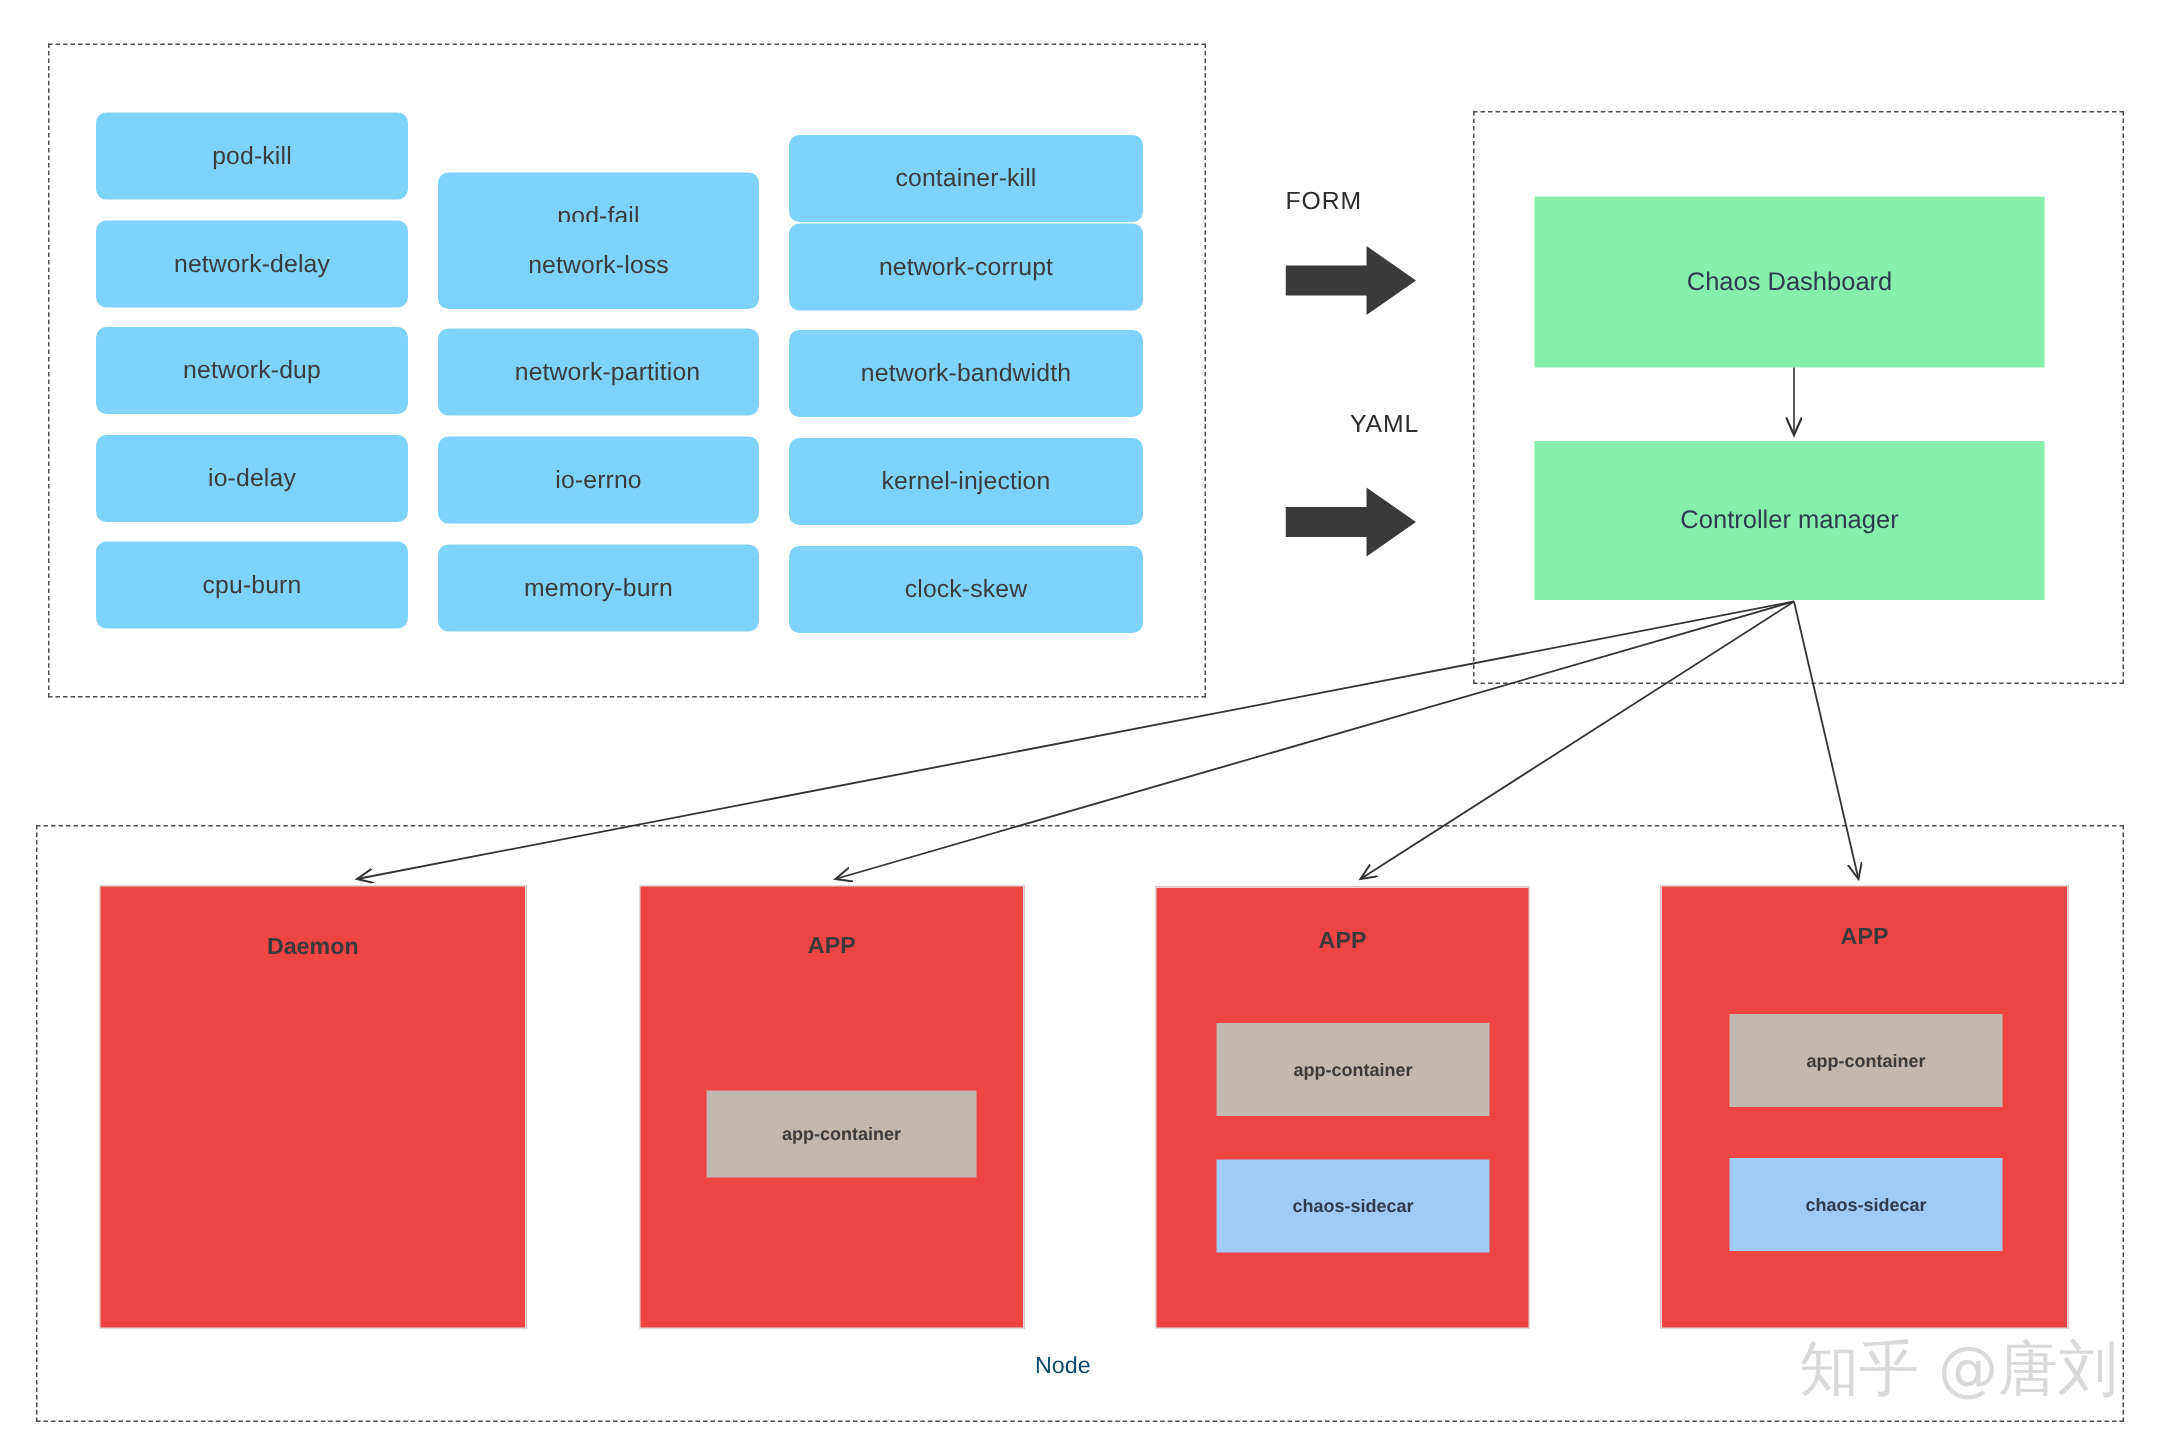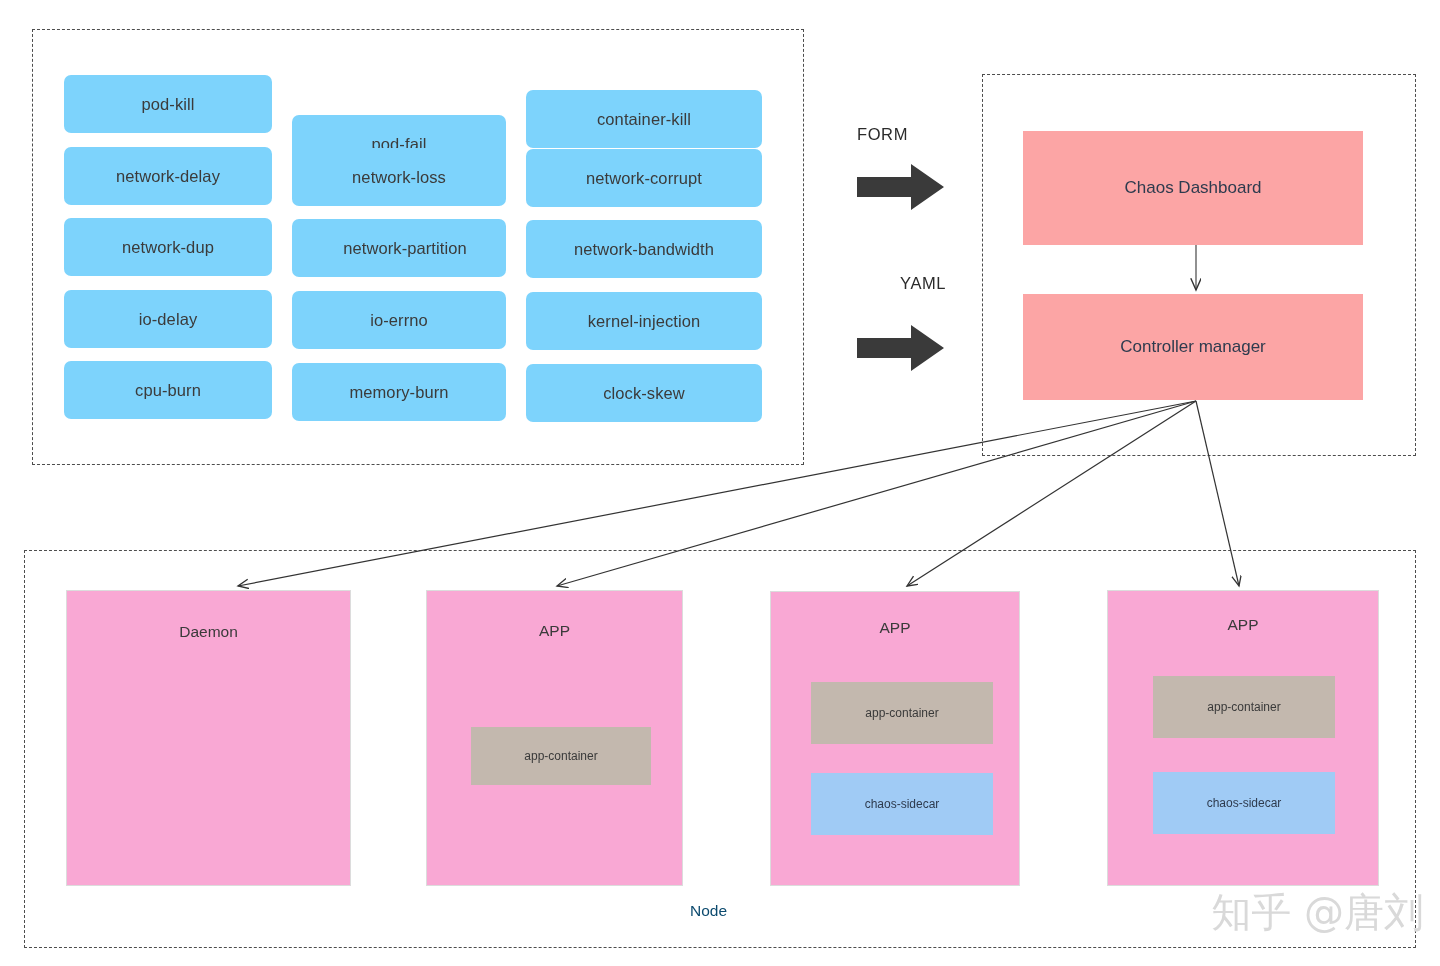--- a/index.html
+++ b/index.html
@@ -40,21 +40,21 @@
     justify-content: center;
     font-size: 16.5px;
     color: #3b3b3b;
     box-sizing: border-box;
     letter-spacing: .1px;
   }
 
   
   .blue-box {
     position: absolute;
-    background: #fca5a5;
+    background: #86efac;
     display: flex;
     align-items: center;
     justify-content: center;
     font-size: 17px;
     color: #2e3b4e;
     box-sizing: border-box;
   }
 
   
   .io-label {
@@ -63,22 +63,23 @@
     color: #2b2b2b;
     letter-spacing: .6px;
     white-space: nowrap;
   }
   .fat-arrow { position: absolute; }
 
   
   .pod {
     position: absolute;
     border: 1px solid #dcdcdc;
-    background: #f9a8d4;
-    box-sizing: border-box;
+    background: #ef4444;
+    box-sizing: border-box;
+    font-weight: bold;
   }
   .pod-title {
     position: absolute;
     left: 0; right: 0;
     text-align: center;
     font-size: 15.5px;
     color: #3a3a3a;
   }
   .container-chip {
     position: absolute;
@@ -104,21 +105,21 @@
     position: absolute;
     left: 0; top: 0;
     width: 1440px;
     height: 966px;
     pointer-events: none;
   }
 
   
   #watermark {
     position: absolute;
-    right: 16px;
+    right: 28px;
     bottom: 26px;
     font-size: 40px;
     color: #d9d9d9;
     font-family: "DejaVu Sans", sans-serif;
     white-space: nowrap;
     user-select: none;
   }
 </style>
 </head>
 <body>

